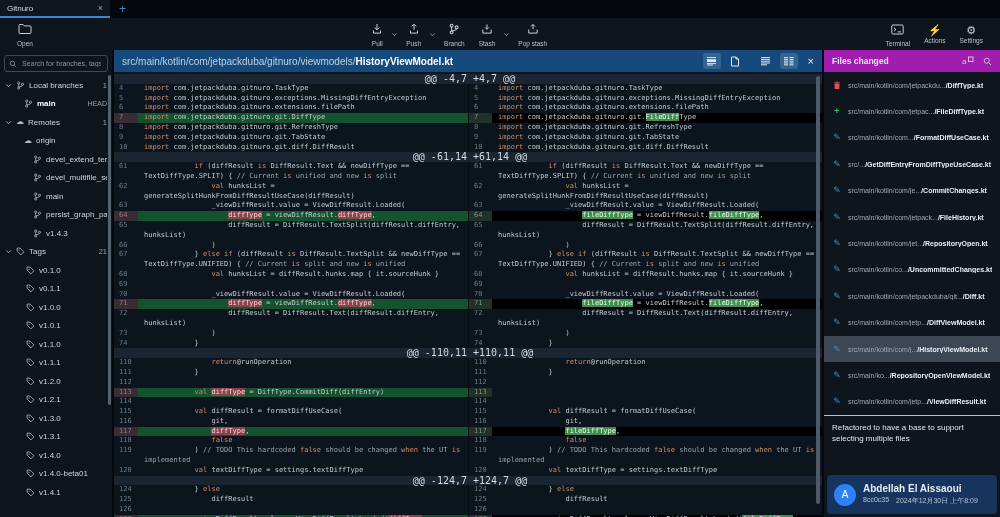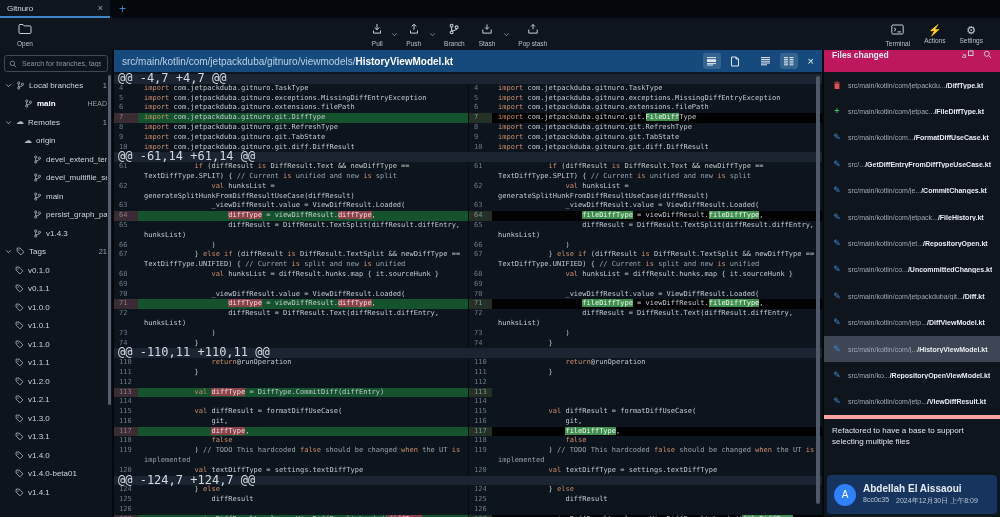--- a/index.html
+++ b/index.html
@@ -27,61 +27,61 @@
     display:flex;align-items:center;padding:0 4px;gap:3px;}
   .searchbox input{flex:1;min-width:0;background:transparent;border:0;outline:none;font-size:7px;
     color:#cdd5dc;font-family:"Liberation Sans",sans-serif;}
   ::placeholder{color:#8a97a3;}
   .trow{height:18.5px;display:flex;align-items:center;gap:4px;font-size:8px;color:#cdd5dc;
     padding-right:5px;white-space:nowrap;overflow:hidden;}
   .trow .tlabel{overflow:hidden;text-overflow:clip;}
   .trow .cnt{margin-left:auto;color:#97a1ab;font-size:7.5px;flex:none;}
   .trow .badge{margin-left:auto;color:#97a1ab;font-size:7px;flex:none;}
   .trow.bold .tlabel{font-weight:bold;color:#fff;}
-  .lv0{padding-left:5px;}.lv1{padding-left:24px;}.lv2{padding-left:33px;}.lv3{padding-left:15px;}
+  .lv0{padding-left:5px;}.lv1{padding-left:24px;}.lv2{padding-left:33px;}.lv3{padding-left:26px;}
   .icn{display:flex;align-items:center;flex:none;color:#aeb9c2;}
   .icn.glyph{font-size:8px;line-height:8px;}
   .sb-scroll{position:absolute;right:1px;top:25px;width:3px;height:330px;background:#55616d;border-radius:2px;}
   
   .diff{flex:1;display:flex;flex-direction:column;min-width:0;position:relative;background:#0c141d;}
   .dheader{height:22px;background:#174a7c;display:flex;align-items:center;padding:0 8px;gap:5px;flex:none;}
   .dpath{font-size:10px;color:#bcd0e2;white-space:nowrap;overflow:hidden;flex:1;}
   .dpath b{color:#ffffff;}
   .dicon{width:18px;height:16px;border-radius:3px;display:flex;align-items:center;justify-content:center;flex:none;}
   .dicon.on{background:#35648f;}
   .dclose{color:#e8eef3;font-size:11px;margin-left:5px;flex:none;}
   .dbody{flex:1;overflow:hidden;padding-top:2px;font-family:"DejaVu Sans Mono",monospace;
     font-size:7px;line-height:9.8px;color:#c3cad1;}
   .drow{display:grid;grid-template-columns:24px 1fr 24px 1fr;}
   .hunk{background:#1a2531;}
-  .hunk .htext{grid-column:1/-1;color:#d2dae2;font-size:12px;padding-left:4px;}
+  .hunk .htext{grid-column:1/-1;color:#d2dae2;font-size:10px;padding-left:4px;text-align:center;}
   .num{color:#6c7a87;padding-left:5px;user-select:none;}
   .rnum{border-left:1px solid #070b10;}
   .num.d{background:#3a2c32;color:#8d7b82;}
   .num.a{background:#223226;color:#7e9084;}
   .code{white-space:pre-wrap;overflow-wrap:break-word;padding-left:6px;padding-right:2px;}
   .code.d{background:#14532d;}
   .code.a{background:#000000;}
   .sg-k{color:#cf8e6d;}
   .sg-c{color:#9aa3ab;}
   .sg-d{color:#c3cad1;}
   .sg-r{background:#8a424b;color:#f3dadc;}
   .sg-a{background:#3f8d4f;color:#eef7ef;}
   .d-scroll{position:absolute;right:2px;top:26px;width:4px;height:428px;background:#4e5a67;border-radius:2px;}
   
   .files{width:176px;flex:none;display:flex;flex-direction:column;background:#0f151c;min-height:0;}
-  .fheader{height:22px;background:#be185d;display:flex;align-items:flex-start;padding:0 8px;gap:9px;flex:none;}
+  .fheader{height:22px;background:#a21caf;display:flex;align-items:center;padding:0 8px;gap:9px;flex:none;}
   .ftitle{font-size:8.5px;color:#e3e9ef;font-weight:bold;flex:1;white-space:nowrap;}
   .flist{flex:none;overflow:hidden;}
   .fitem{height:26.4px;display:flex;align-items:center;gap:6px;padding:0 8px;}
   .fitem.sel{background:#3c4654;}
   .ficon{width:10px;display:flex;justify-content:center;flex:none;}
   .fpath{font-size:7px;color:#9fa9b3;white-space:nowrap;overflow:hidden;}
   .fname{color:#e8edf2;font-weight:bold;}
-  .fmsg{flex:1;border-top:4px solid #fca5a5;padding:7px 8px;font-size:8px;color:#dfe5ea;line-height:1.35;min-height:0;}
+  .fmsg{flex:1;border-top:1px solid #fca5a5;padding:7px 8px;font-size:8px;color:#dfe5ea;line-height:1.35;min-height:0;}
   .fauthor{margin:3px;background:#17345f;border-radius:4px;display:flex;align-items:center;gap:7px;
     padding:8px 7px;flex:none;}
   .avatar{width:22px;height:22px;border-radius:50%;background:#2f81f7;color:#fff;display:flex;
     align-items:center;justify-content:center;font-size:10px;flex:none;}
   .ainfo{min-width:0;}
   .aname{font-size:10px;color:#e6ecf2;font-weight:bold;white-space:nowrap;overflow:hidden;}
   .ameta{font-size:7px;color:#b9c6d4;display:flex;gap:7px;margin-top:2px;white-space:nowrap;}
   .pencil{color:#3f8fd6;font-size:9px;line-height:9px;}
   .plus{color:#35c25e;font-weight:bold;font-size:9px;line-height:9px;}
 </style>

